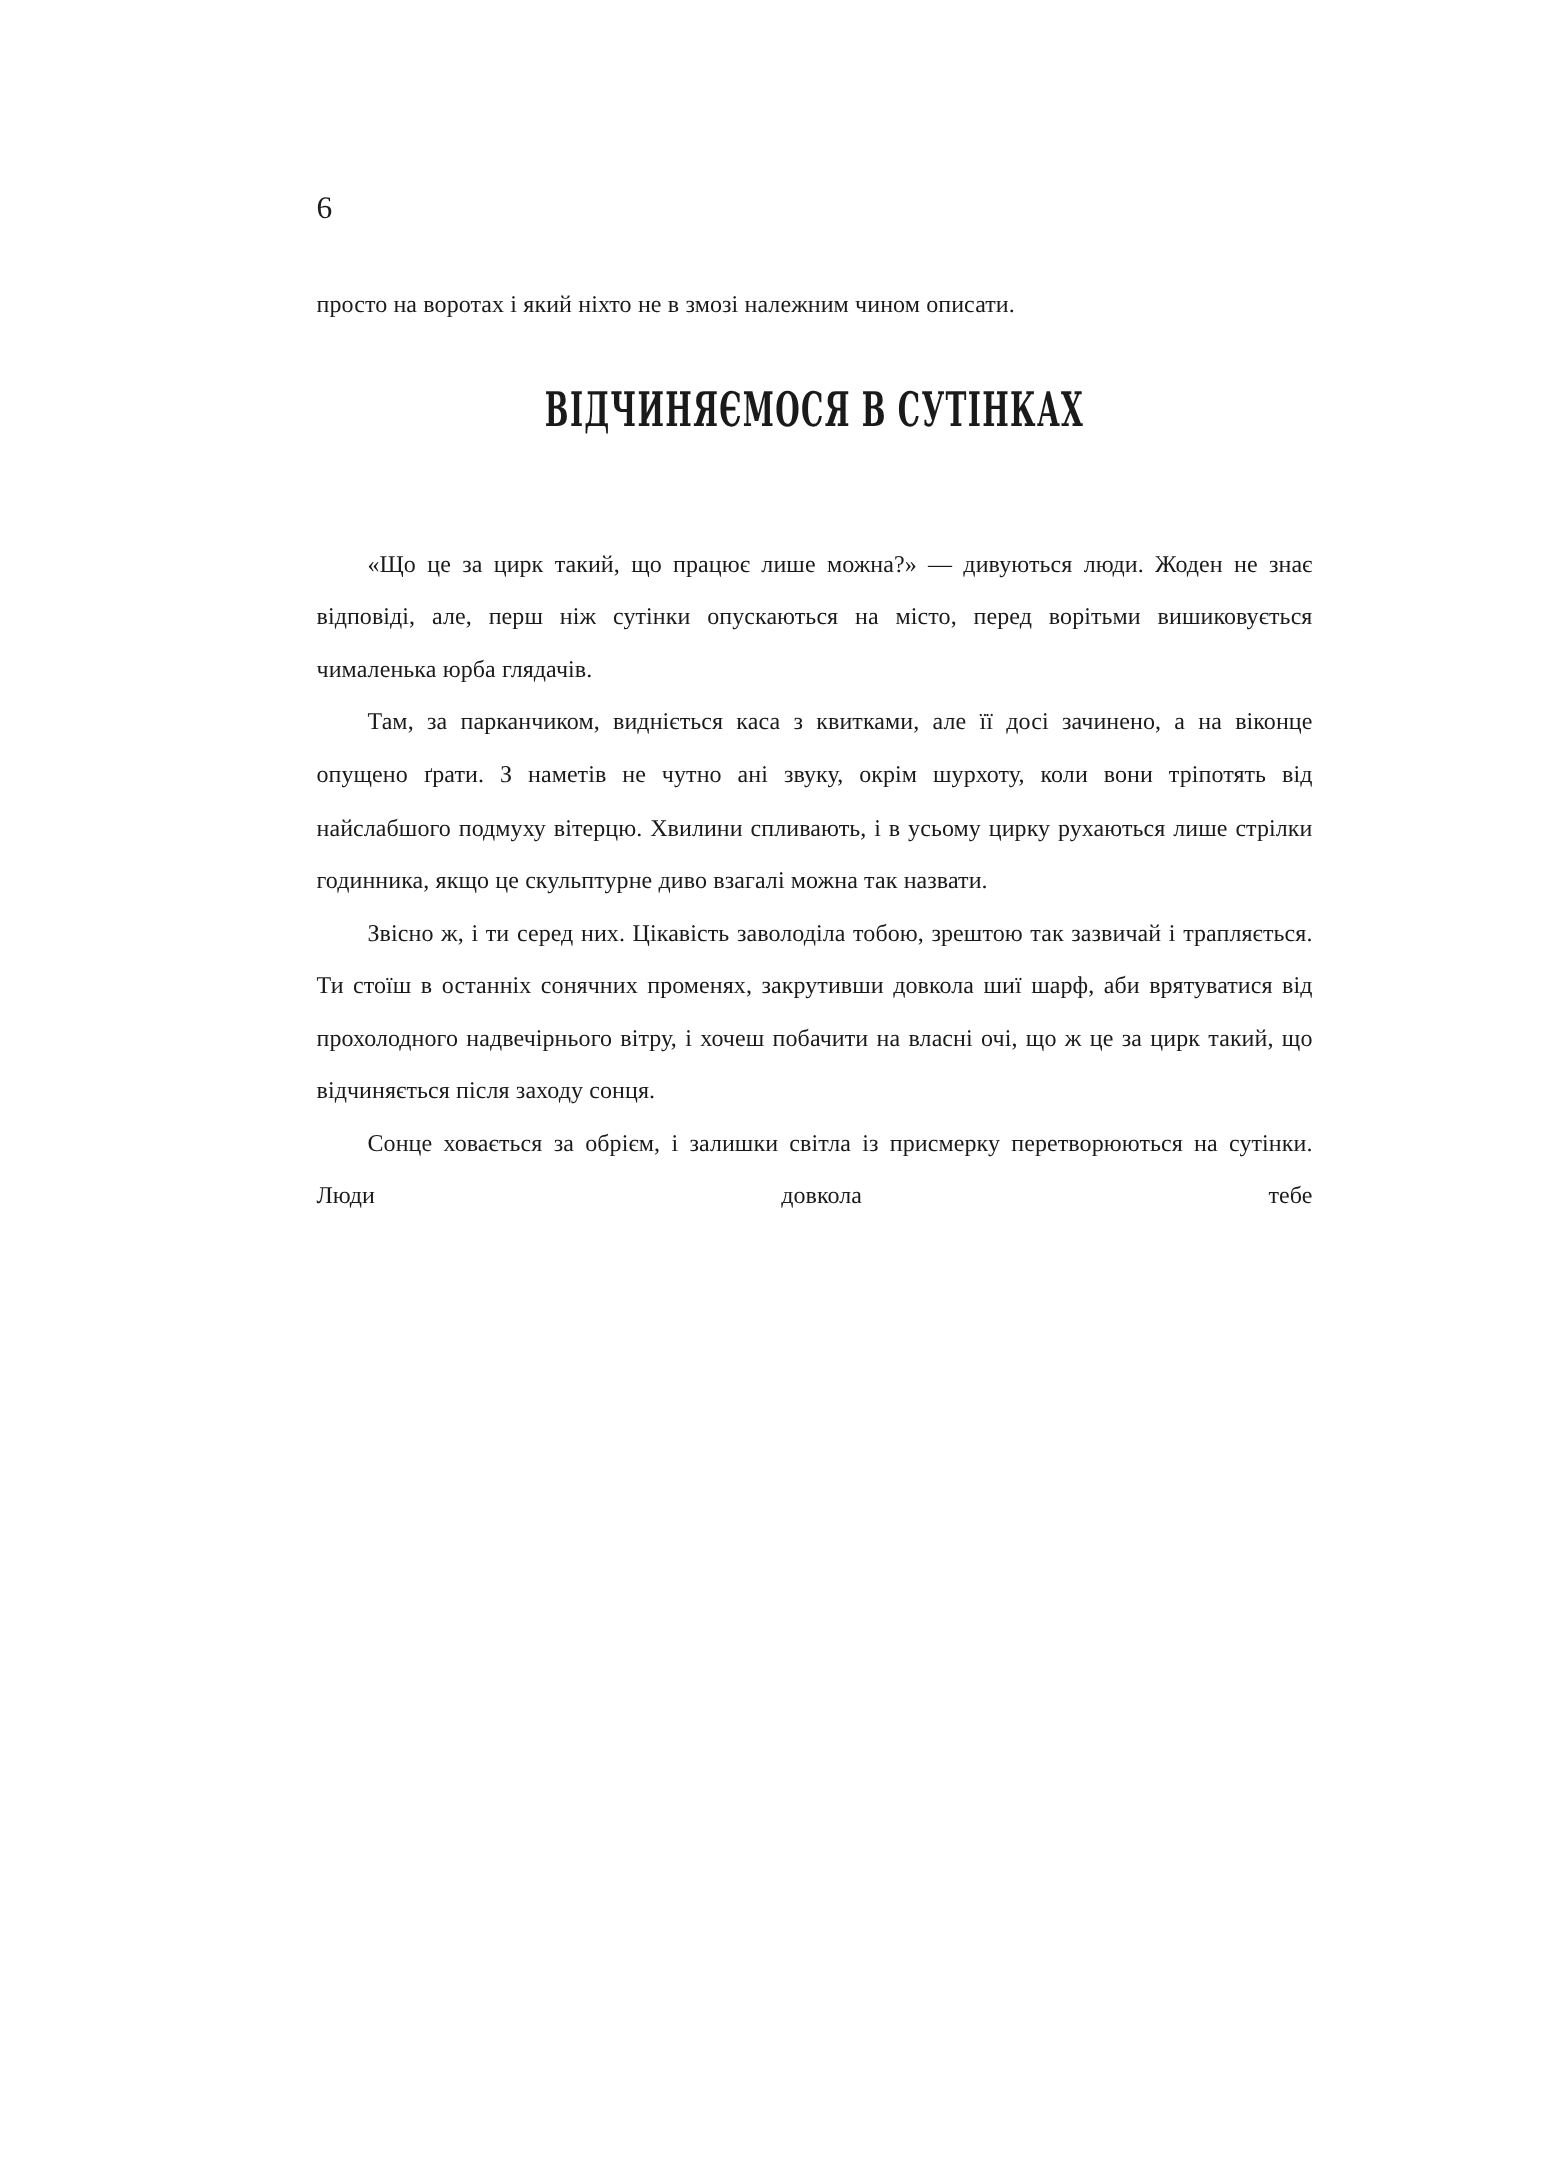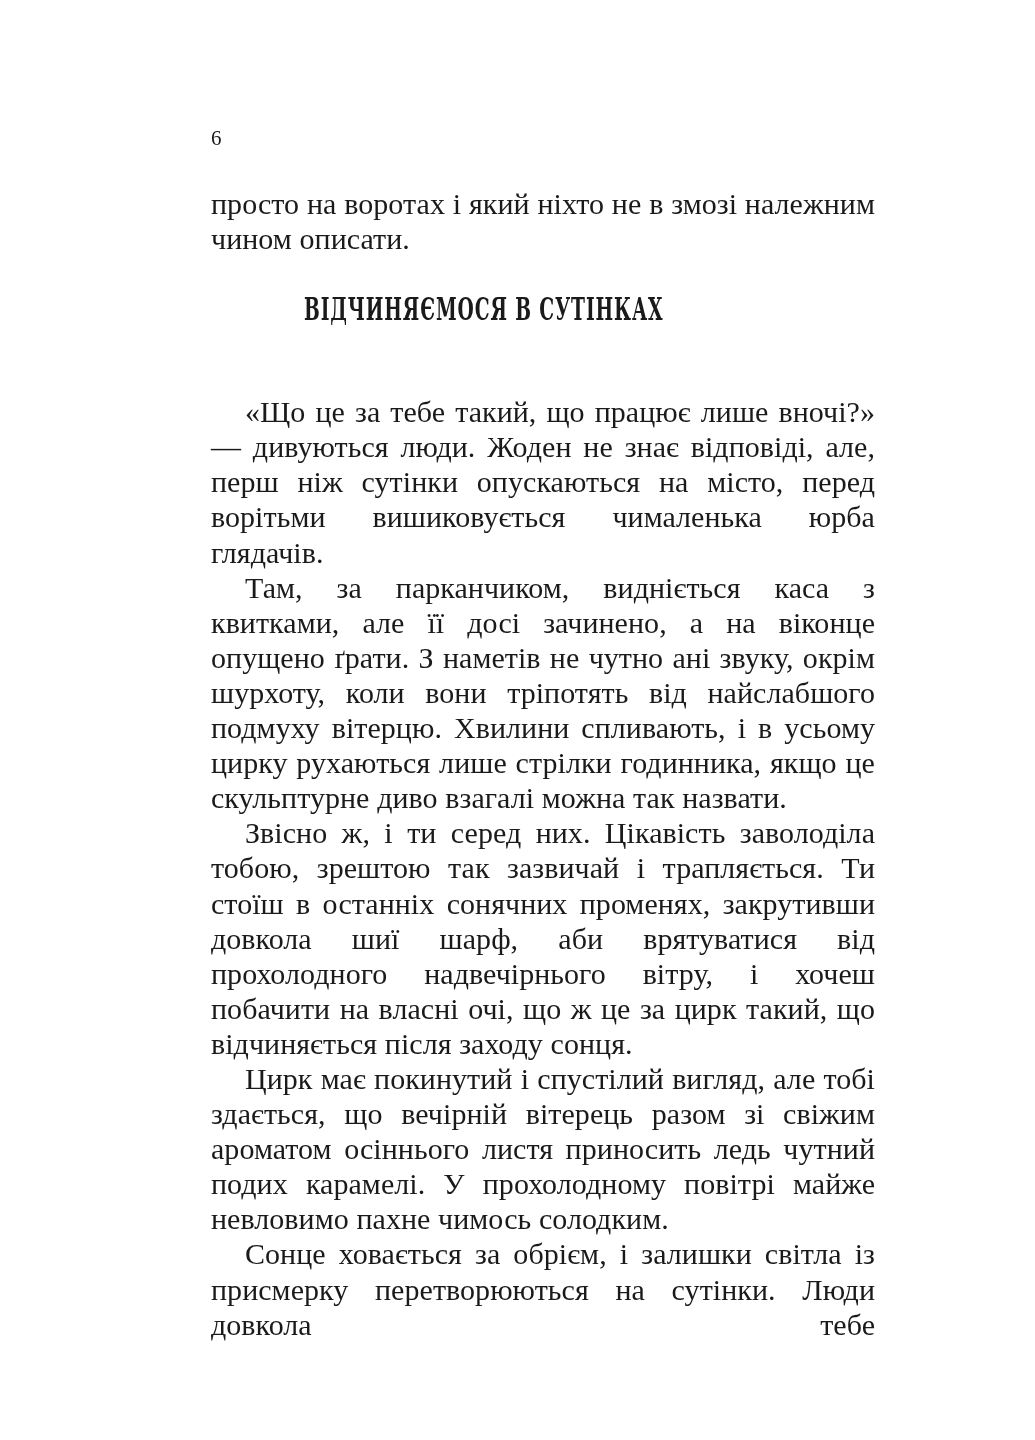--- a/index.html
+++ b/index.html
@@ -40,21 +40,21 @@
   .column {
     position: absolute;
     left: 211px;
     top: 186px;
     width: 664px;
   }
 
   p.para {
     margin: 0;
     padding: 0;
-    font-size: 30px;
+    font-size: 16px;
     line-height: 35.1px;
     text-align: justify;
     text-justify: inter-word;
     text-indent: 0;
     hyphens: manual;
     -webkit-hyphens: manual;
     word-spacing: 0.1px;
     letter-spacing: 0.05px;
   }
 
@@ -66,21 +66,21 @@
   p.para.continues::after {
     content: "";
     display: inline-block;
     width: 100%;
   }
 
   
   .sign {
     margin: 0;
     padding: 0;
-    text-align: left;
+    text-align: center;
   }
 
   .sign-line {
     display: block;
     font-family: "DejaVu Serif", "Liberation Serif", serif;
     font-weight: 700;
     font-size: 26px;
     line-height: 1;
     letter-spacing: 1.2px;
     color: #1a1a1a;
@@ -113,24 +113,23 @@
 
     <div class="sign">
       <div class="sign-block-1">
         <span class="sign-line">ВІДЧИНЯЄМОСЯ В СУТІНКАХ</span>
       </div>
       <div class="gap-between-signs"></div>
     </div>
 
     <div class="gap-after-sign"></div>
 
-    <p class="para indent">«Що це за тебе такий, що працює лише вночі?» — дивуються люди. Жоден не знає відповіді, але, перш ніж сутінки опускаються на місто, перед ворітьми вишиковується чималенька юрба глядачів.</p>
+    <p class="para indent">«Що це за цирк такий, що працює лише можна?» — дивуються люди. Жоден не знає відповіді, але, перш ніж сутінки опускаються на місто, перед ворітьми вишиковується чималенька юрба глядачів.</p>
 
     <p class="para indent">Там, за парканчиком, видніється каса з квитками, але її досі зачинено, а на віконце опущено ґрати. З наметів не чутно ані звуку, окрім шурхоту, коли вони тріпотять від найслабшого подмуху вітерцю. Хвилини спливають, і в усьому цирку рухаються лише стрілки годинника, якщо це скульптурне диво взагалі можна так назвати.</p>
 
     <p class="para indent">Звісно ж, і ти серед них. Цікавість заволоділа тобою, зрештою так зазвичай і трапляється. Ти стоїш в останніх сонячних променях, закрутивши довкола шиї шарф, аби врятуватися від прохолодного надвечірнього вітру, і хочеш побачити на власні очі, що ж це за цирк такий, що відчиняється після заходу сонця.</p>
 
-    <p class="para indent">Цирк має покинутий і спустілий вигляд, але тобі здається, що вечірній вітерець разом зі свіжим ароматом осіннього листя приносить ледь чутний подих карамелі. У прохолодному повітрі майже невловимо пахне чимось солодким.</p>
 
     <p class="para indent continues">Сонце ховається за обрієм, і залишки світла із присмерку перетворюються на сутінки. Люди довкола тебе</p>
 
   </div>
 </div>
 
 </body></html>

